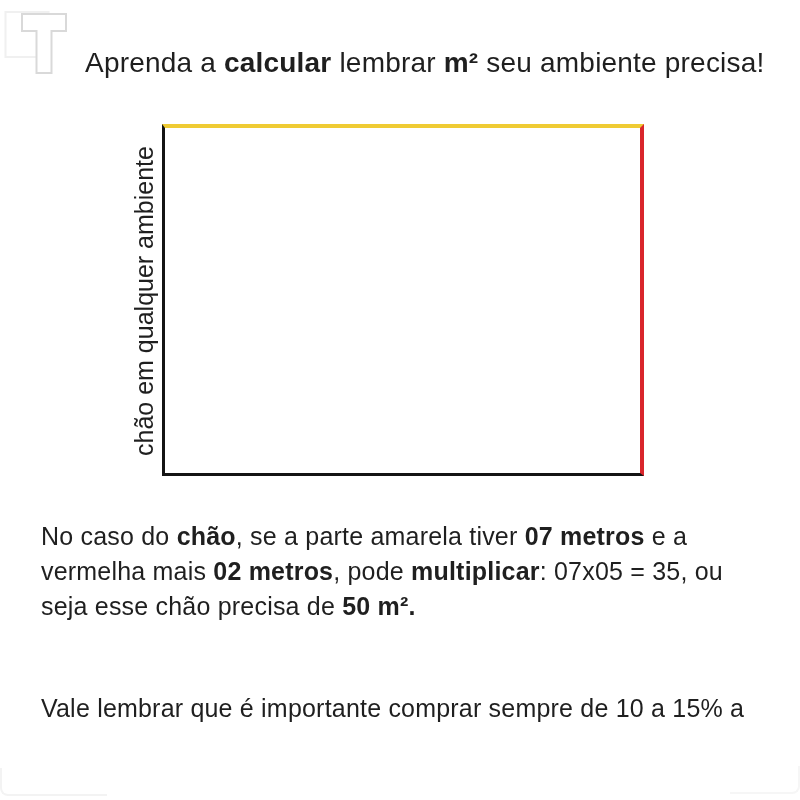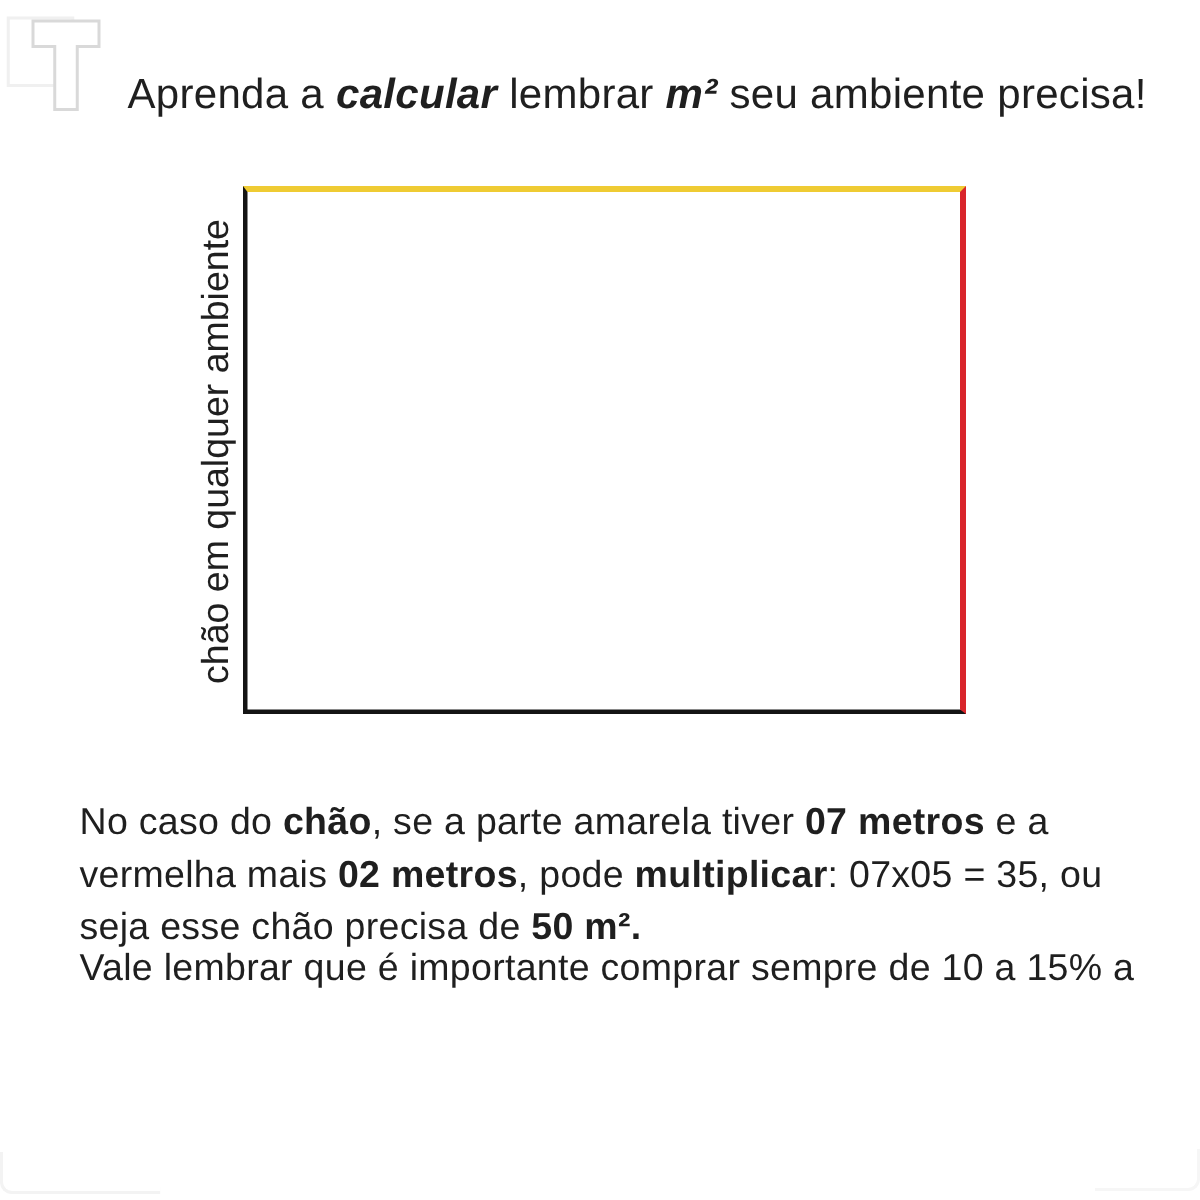--- a/index.html
+++ b/index.html
@@ -13,46 +13,46 @@
   }
   .logo{
     position:absolute;left:4px;top:4px;width:66px;height:74px;
   }
   .title{
     position:absolute;left:85px;top:46px;
     font-size:28px;font-weight:400;line-height:34px;
     white-space:nowrap;letter-spacing:0.2px;
     margin:0;
   }
-  .title .b{font-weight:700;font-style:italic;}
+  .title .b{font-weight:700;}
   
   .rect{
     position:absolute;left:162px;top:124px;width:482px;height:352px;
     box-sizing:border-box;
     background:#ffffff;
     border-top:4px solid #EFCB33;
     border-right:4px solid #D9252B;
     border-left:3px solid #141414;
     border-bottom:3px solid #141414;
   }
   .vlabel{
     position:absolute;left:126px;top:476px;
     width:350px;height:36px;line-height:36px;
     transform-origin:0 0;
     transform:rotate(-90deg);
     text-align:center;
     font-size:25px;
     white-space:nowrap;
   }
   .para{
-    position:absolute;left:37px;margin:16px;
+    position:absolute;left:37px;margin:4px;
     font-size:25px;line-height:35px;letter-spacing:0.2px;
   }
   .p1{top:515px;}
-  .p2{top:612px;}
+  .p2{top:687px;}
   .para .b{font-weight:700;}
   
   .corner-bl{
     position:absolute;left:0;top:768px;width:105px;height:26px;
     border-left:2px solid #f3f3f3;border-bottom:2px solid #f3f3f3;
     border-bottom-left-radius:8px;
   }
   .corner-br{
     position:absolute;left:730px;top:766px;width:68px;height:26px;
     border-right:2px solid #f6f6f6;border-bottom:2px solid #f6f6f6;

